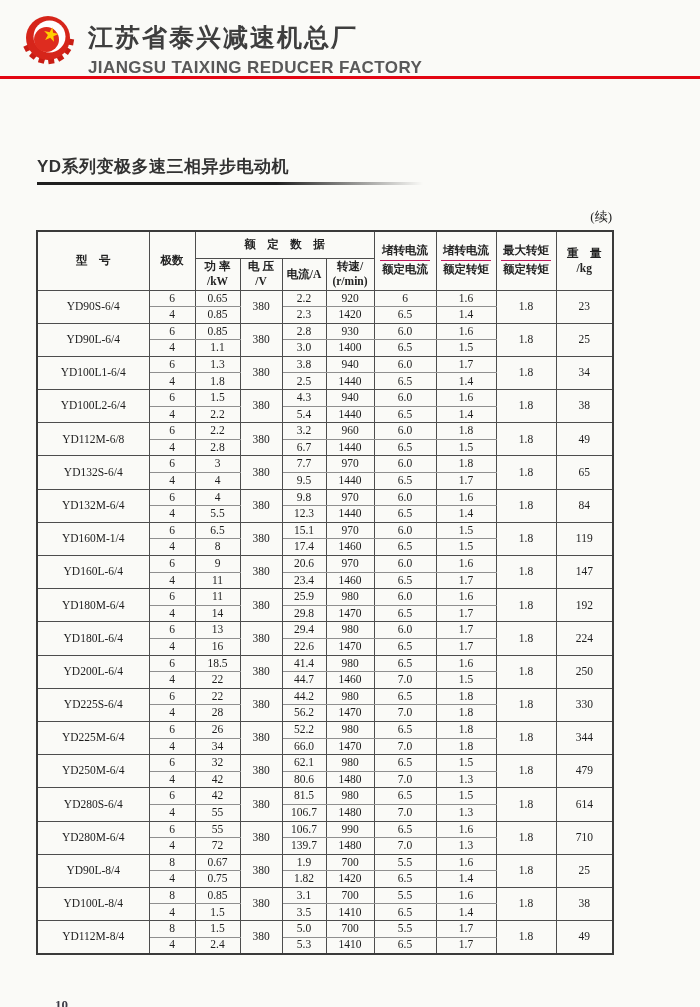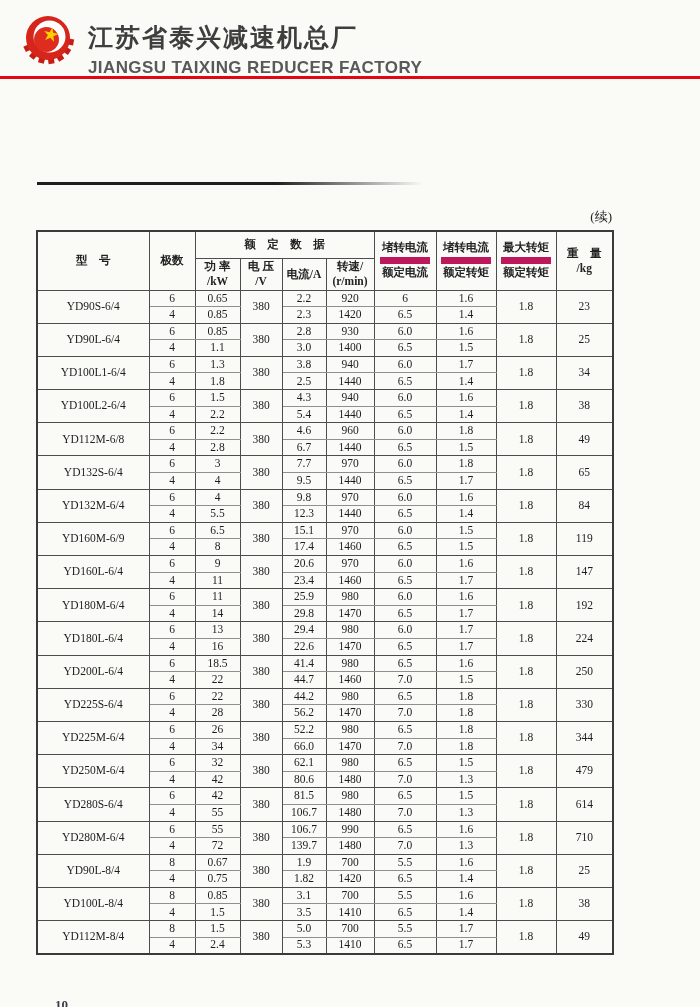--- a/index.html
+++ b/index.html
@@ -24,21 +24,21 @@
   
   .spec-table-wrap { position:absolute; left:36px; top:230px; }
   table.spec { border-collapse:collapse; table-layout:fixed; width:576px;
                font-family:"Liberation Serif","DejaVu Serif",serif; color:#1c1c1c;
                border:2px solid #3a3a3a; }
   .spec th, .spec td { border:1px solid #4d4d4d; text-align:center; vertical-align:middle; padding:0; }
   .spec thead th { font-size:11.5px; font-weight:bold; line-height:1.3; color:#222; }
   .spec thead tr.h1 th { height:27px; }
   .spec thead tr.h2 th { height:32px; }
   .spec tbody td { font-size:11.5px; height:16.6px; line-height:1; }
-  .frac .num { display:inline-block; border-bottom:7px solid #be185d; padding:0 2px 2px; }
+  .frac .num { display:inline-block; border-bottom:1px solid #be185d; padding:0 2px 2px; }
   .frac .den { display:block; padding-top:2px;font-family:Liberation Mono, monospace; }
   .two-line span { display:block; }
   tr.sub1 td.s { border-bottom:1px solid #8f8f8f; }
   tr.sub2 td { border-top-color:#8f8f8f; }
 
   .page-num { position:absolute; left:55px; top:997px; font-size:13px; font-weight:bold;
               color:#3c3c46; font-family:"Liberation Serif","DejaVu Serif",serif; }
 </style>
 </head>
 <body>
@@ -61,20 +61,21 @@
       <circle cx="25.5" cy="29.5" r="12.5" fill="#de2c1f"></circle>
       <text x="30" y="31" font-size="19" fill="#ffcf00" text-anchor="middle" transform="rotate(12 30 24)" font-family="DejaVu Sans, sans-serif">★</text>
     </svg>
   </div>
   <div class="brand">
     <div class="brand-cn">江苏省泰兴减速机总厂</div>
     <div class="brand-en">JIANGSU TAIXING REDUCER FACTORY</div>
   </div>
   <div class="red-rule"></div>
 
+  <div class="doc-title">YD系列变极多速三相异步电动机</div>
   <div class="title-rule"></div>
   <div class="continued">(续)</div>
 
   <div class="spec-table-wrap">
     <table class="spec">
       <colgroup>
         <col style="width:112px">
           <col style="width:46px">
           <col style="width:45px">
         <col style="width:42px">
@@ -206,21 +207,21 @@
     <td>1440</td>
     <td>6.5</td>
     <td>1.4</td>
   </tr>
 
   <tr class="sub1">
     <td rowspan="2" class="model">YD112M-6/8</td>
     <td class="s">6</td>
     <td class="s">2.2</td>
     <td rowspan="2">380</td>
-    <td class="s">4.6</td>
+    <td class="s">3.2</td>
     <td class="s">960</td>
     <td class="s">6.0</td>
     <td class="s">1.8</td>
     <td rowspan="2">1.8</td>
     <td rowspan="2">49</td>
   </tr>
   <tr class="sub2">
     <td>4</td>
     <td>2.8</td>
     <td>6.7</td>
@@ -265,21 +266,21 @@
   <tr class="sub2">
     <td>4</td>
     <td>5.5</td>
     <td>12.3</td>
     <td>1440</td>
     <td>6.5</td>
     <td>1.4</td>
   </tr>
 
   <tr class="sub1">
-    <td rowspan="2" class="model">YD160M-6/9</td>
+    <td rowspan="2" class="model">YD160M-1/4</td>
     <td class="s">6</td>
     <td class="s">6.5</td>
     <td rowspan="2">380</td>
     <td class="s">15.1</td>
     <td class="s">970</td>
     <td class="s">6.0</td>
     <td class="s">1.5</td>
     <td rowspan="2">1.8</td>
     <td rowspan="2">119</td>
   </tr>

